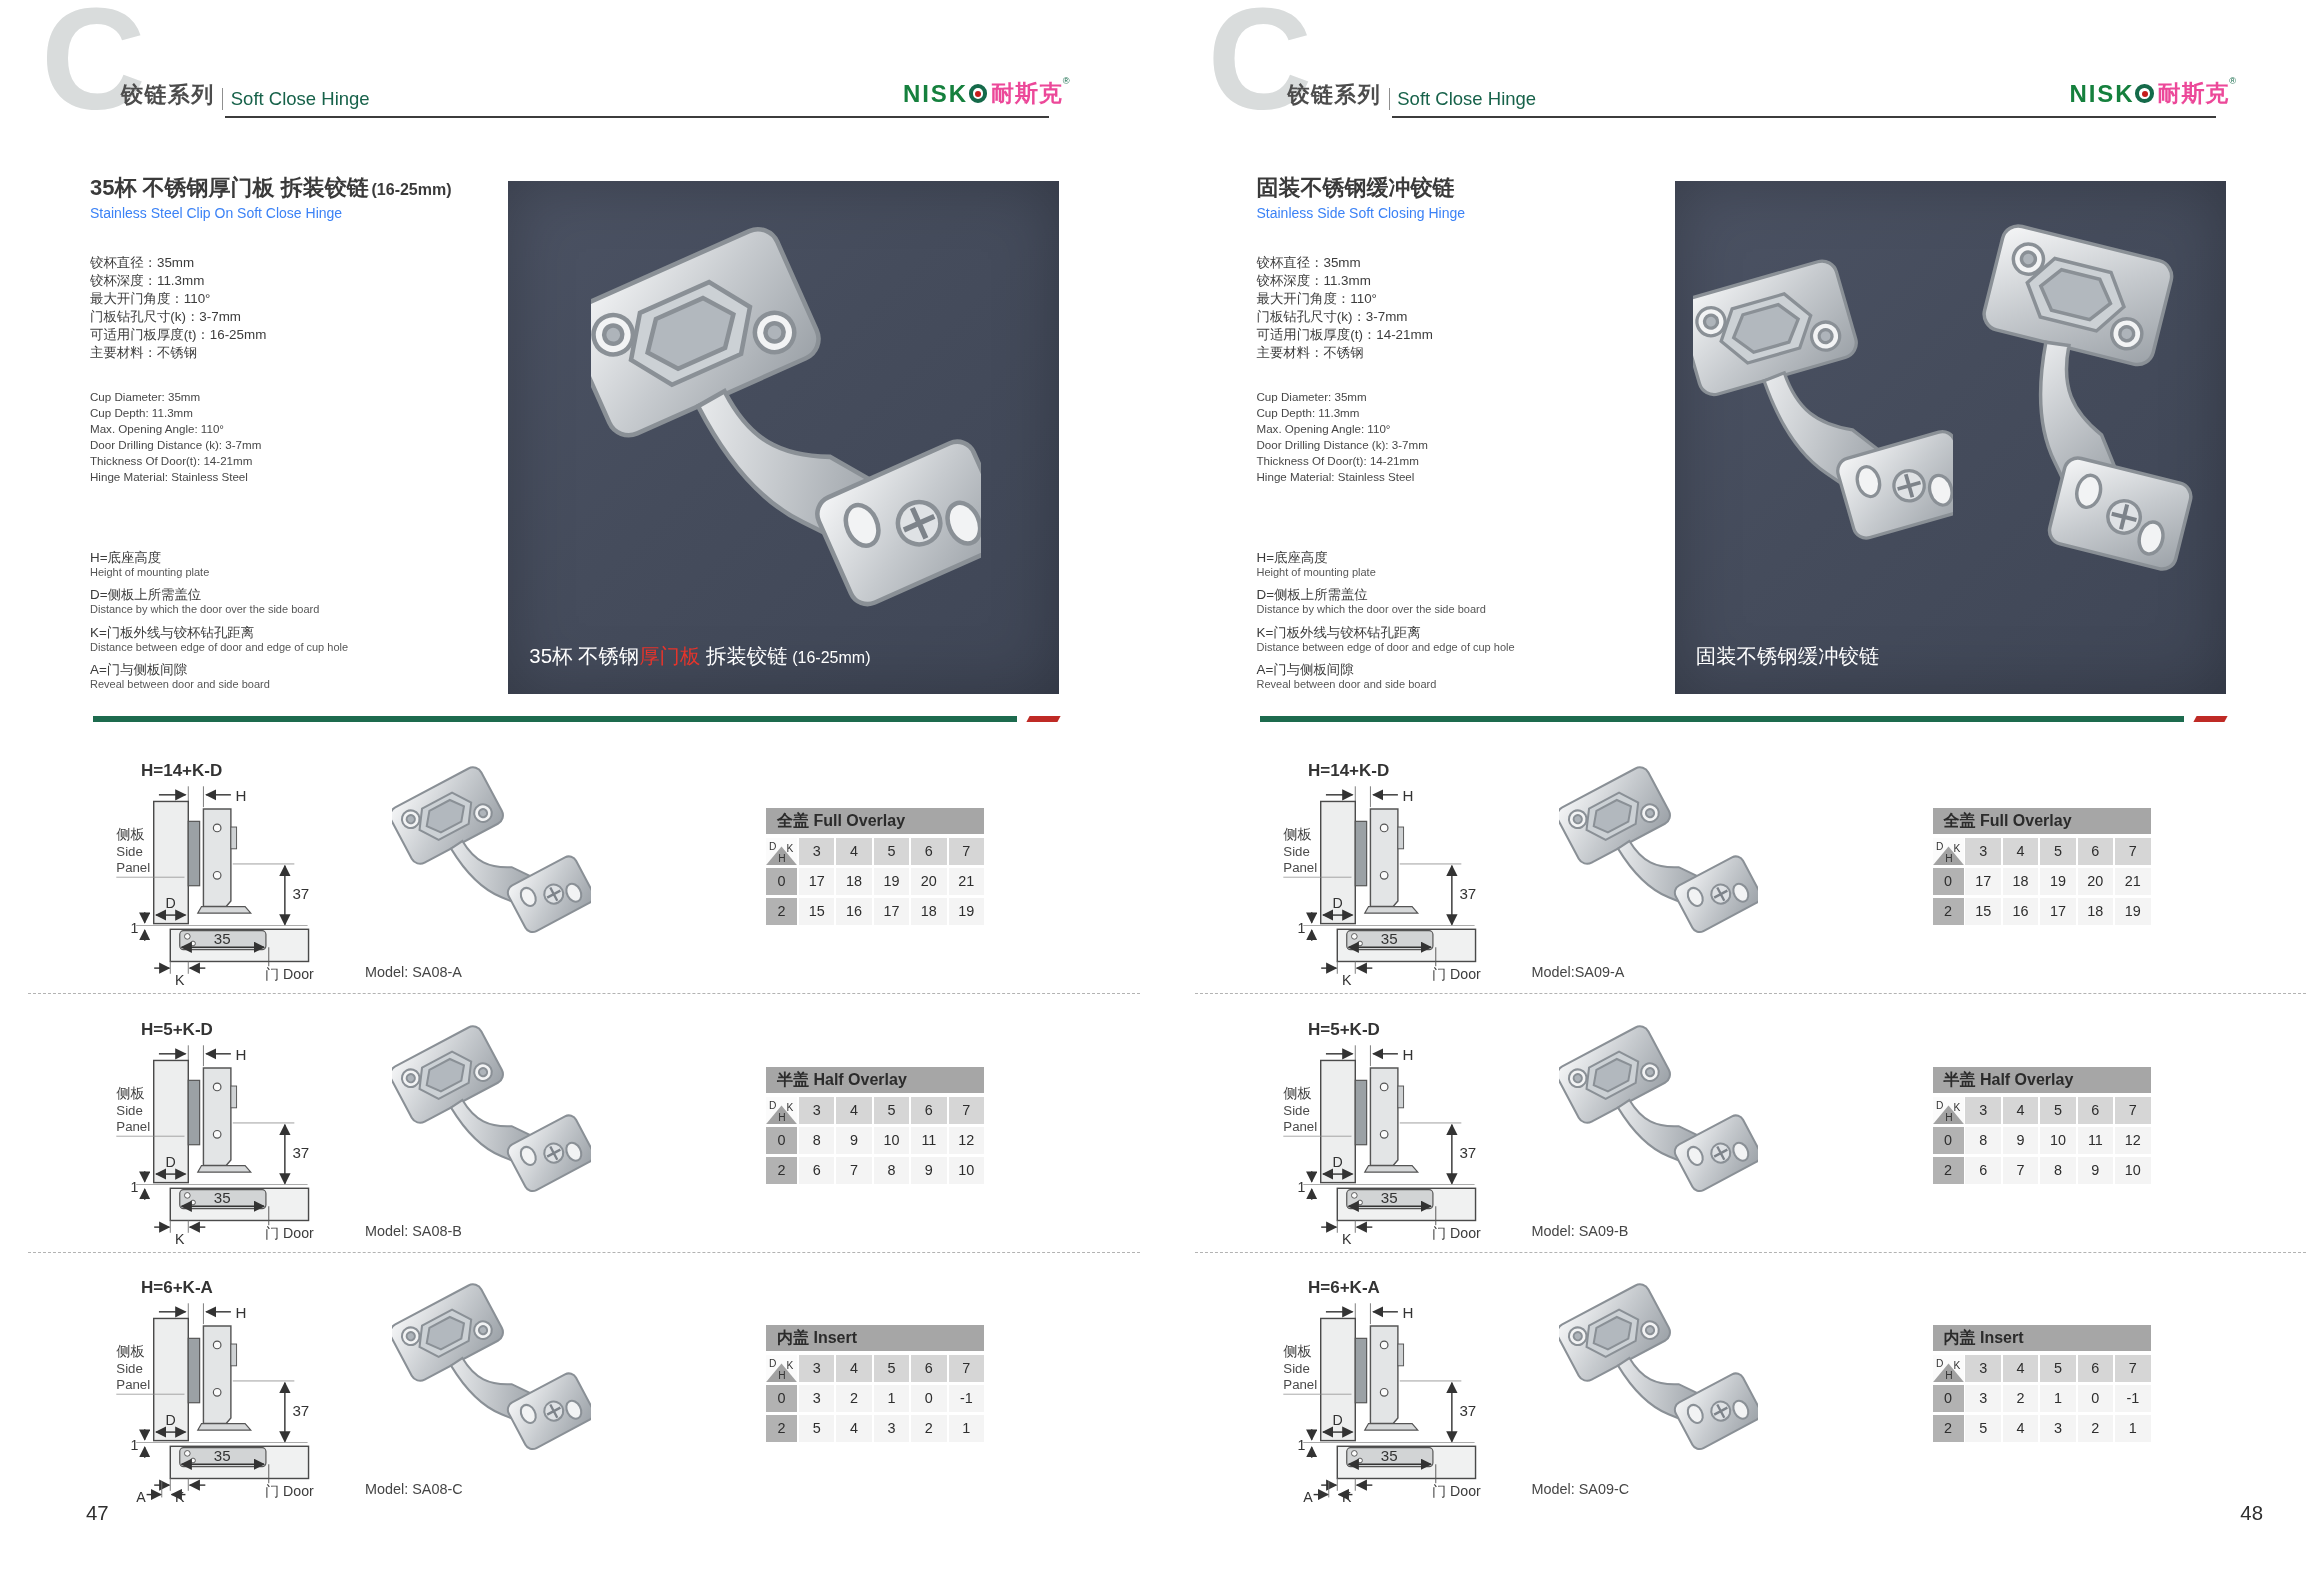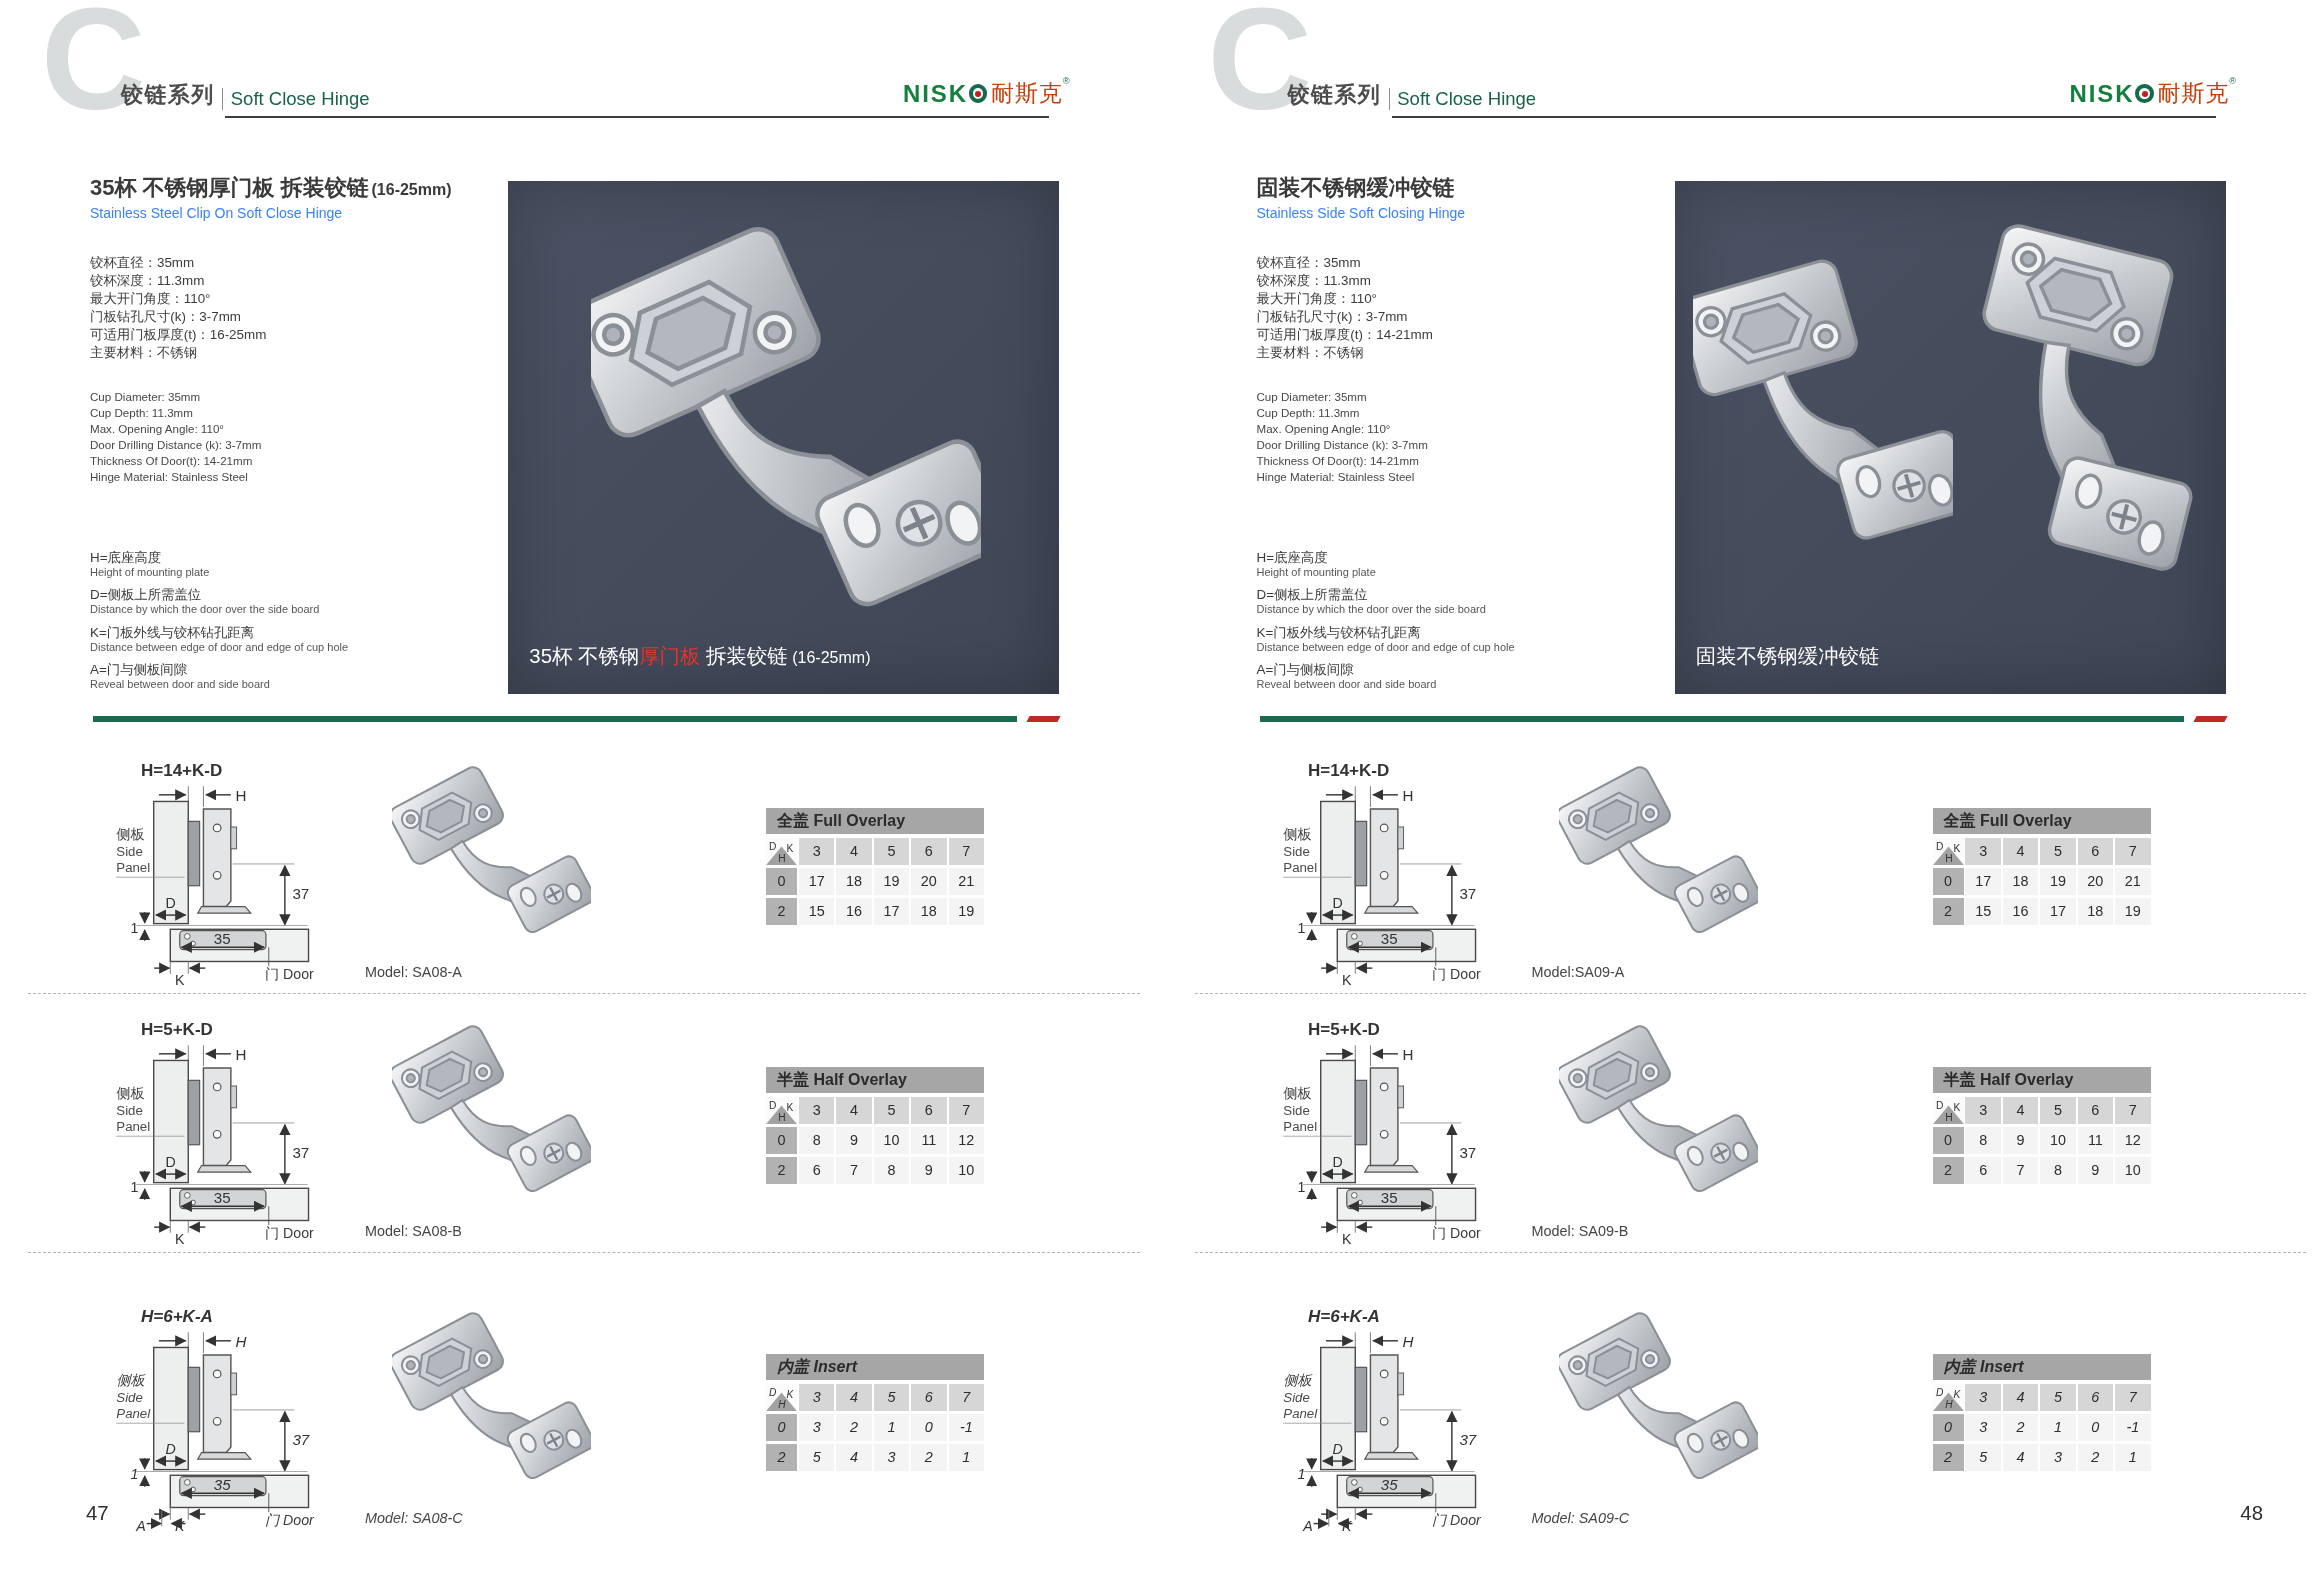--- a/index.html
+++ b/index.html
@@ -11,21 +11,21 @@
   .c-ghost{position:absolute;left:41px;top:-13px;font-size:145px;font-weight:bold;color:#d9dcdc;line-height:1;z-index:0;}
   .series-row{position:absolute;left:121px;top:80px;display:flex;align-items:flex-end;z-index:1;}
   .series-cn{font-size:22px;font-weight:bold;color:#4c4c4c;letter-spacing:1.4px;}
   .series-bar{width:1.4px;height:22px;background:#8f8f8f;margin:0 7.4px;}
   .series-en{font-size:18.5px;color:#17624a;}
   .header-rule{position:absolute;left:225px;top:116px;width:824px;height:1.9px;background:#3c3c3c;}
   .brand{position:absolute;left:903px;top:78px;display:flex;align-items:center;z-index:1;}
   .brand-en{font-size:24px;font-weight:bold;color:#15803d;letter-spacing:1.9px;}
   .brand-o{display:inline-block;width:18.5px;height:18.5px;border:4.6px solid #156a4a;border-radius:50%;position:relative;margin:0 3.7px 0 0.9px;}
   .brand-dot{position:absolute;left:50%;top:50%;width:6px;height:6px;background:#c61d1c;border-radius:50%;transform:translate(-50%,-50%);}
-  .brand-cn{font-size:23px;font-weight:normal;color:#c2410c;letter-spacing:0.9px;}
+  .brand-cn{font-size:23px;font-weight:bold;color:#ec4899;letter-spacing:0.9px;}
   .brand-reg{font-size:9.3px;color:#156a4a;align-self:flex-start;margin-top:-1.9px;}
 
   
   .prod-title{position:absolute;left:90px;top:173px;font-size:22px;font-weight:bold;color:#3a3a3a;}
   .prod-title .suffix{font-size:16px;margin-left:2.8px;}
   .prod-sub{position:absolute;left:90px;top:205px;font-size:14px;color:#3b82f6;}
   .specs-cn{position:absolute;left:90px;top:254px;font-size:13.4px;color:#3c3c3c;line-height:18px;}
   .specs-en{position:absolute;left:90px;top:389px;font-size:11.6px;color:#474747;line-height:16px;}
   .legend{position:absolute;left:90px;top:550px;}
   .legend-item{margin-bottom:8px;}
@@ -43,21 +43,21 @@
 
   
   .rule-green{position:absolute;left:93px;top:716px;width:924px;height:6px;background:#1d6b4e;}
   .rule-red{position:absolute;left:1028px;top:716px;width:31px;height:6px;background:#bf2a25;transform:skewX(-28deg);}
 
   
   .sections{position:absolute;left:0;right:0;top:756px;height:761px;}
   .section-row{position:absolute;left:0;right:0;height:234px;}
   .section-row:nth-child(1){top:0;}
   .section-row:nth-child(2){top:259px;text-align:right;}
-  .section-row:nth-child(3){top:546px;font-style:italic;}
+  .section-row:nth-child(3){top:517px;}
   .section-row:nth-child(-n+2)::after{content:"";position:absolute;left:28px;right:27px;top:237px;border-top:1.4px dashed #b3b3b3;}
   .diag{position:absolute;left:103px;top:0;width:234px;height:232px;}
   .s-hinge{position:absolute;left:392px;top:2.8px;width:199px;height:204px;}
   .s-hinge svg{width:100%;height:100%;}
   .model{position:absolute;left:365px;top:208px;font-size:14.4px;color:#454545;}
 
   
   .tbl{position:absolute;left:766px;top:52px;width:218px;}
   .tbl-title{height:26.4px;background:#a6a6a6;display:flex;align-items:center;padding-left:11px;font-size:16px;font-weight:bold;color:#2b2b2b;}
   .tbl-row{display:flex;gap:1.9px;margin-top:3.2px;}

